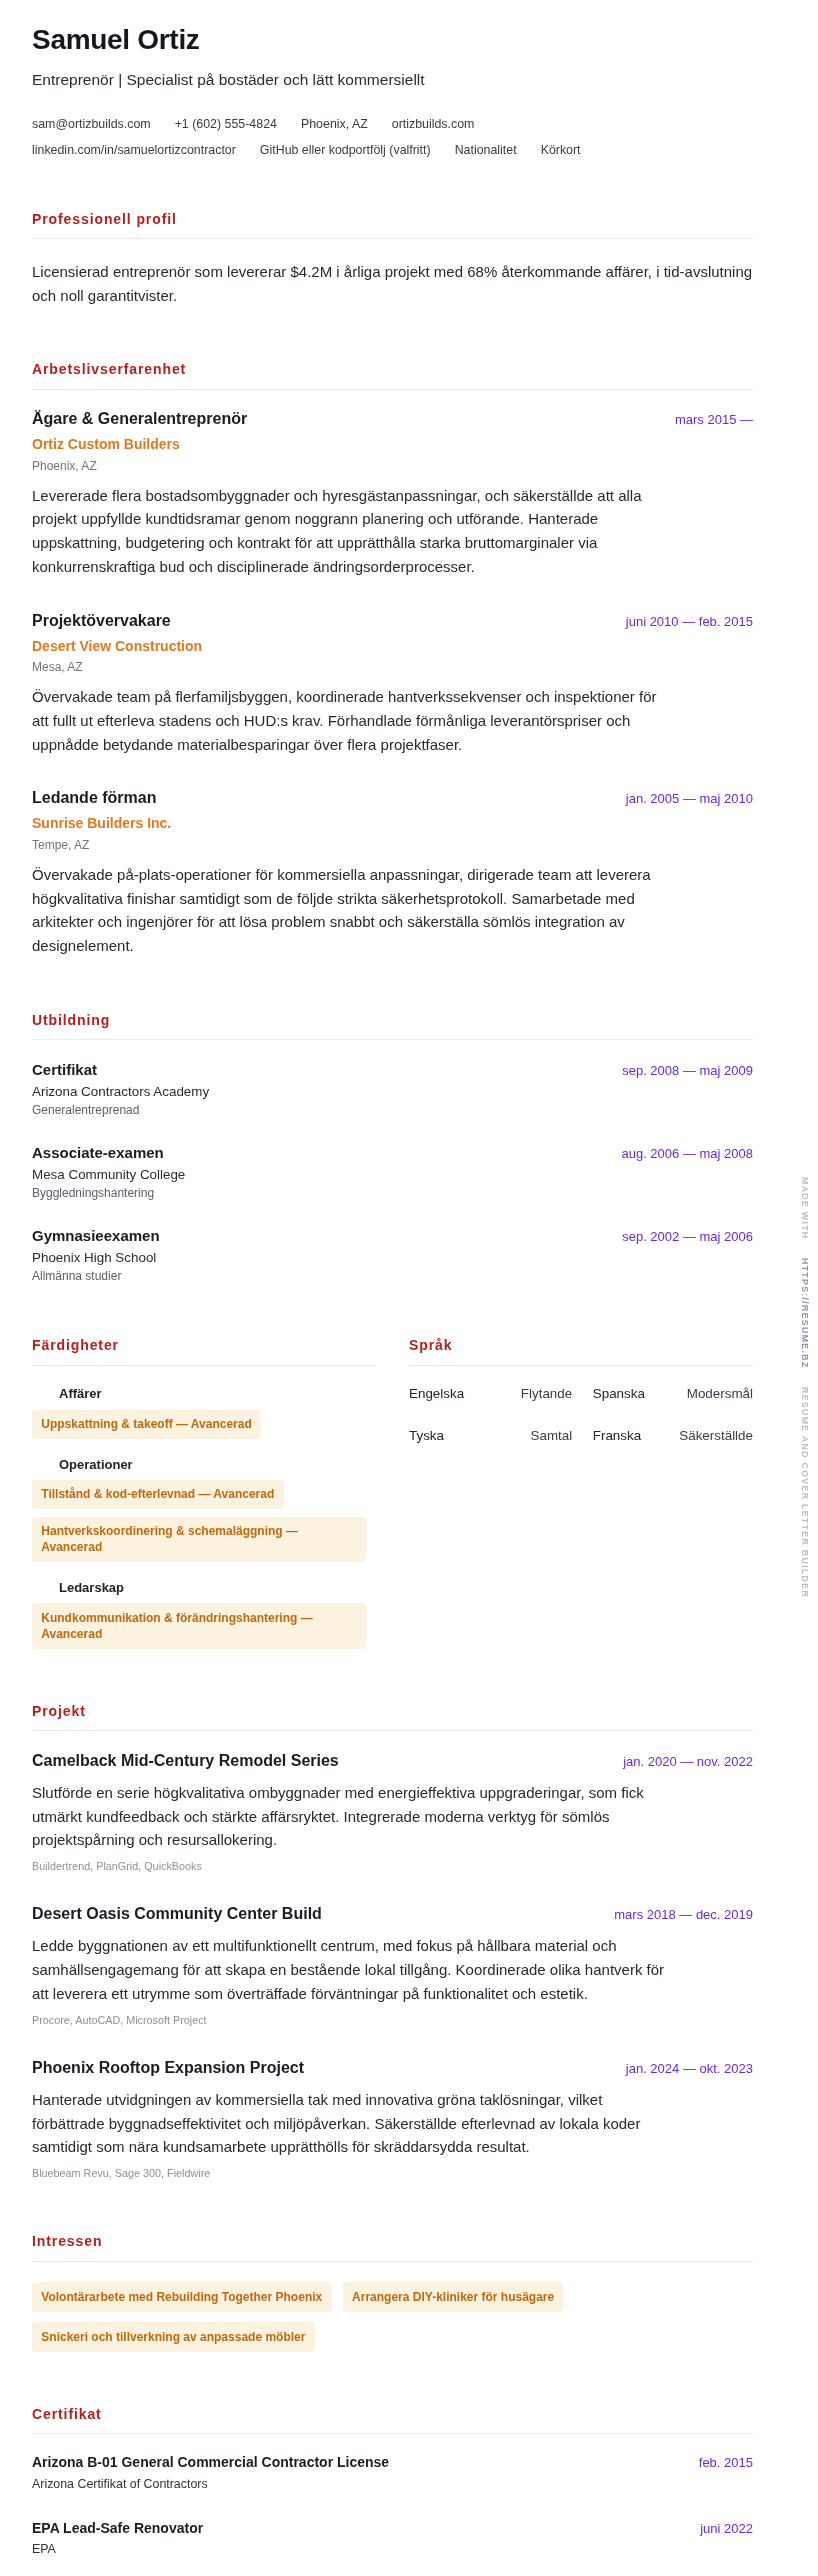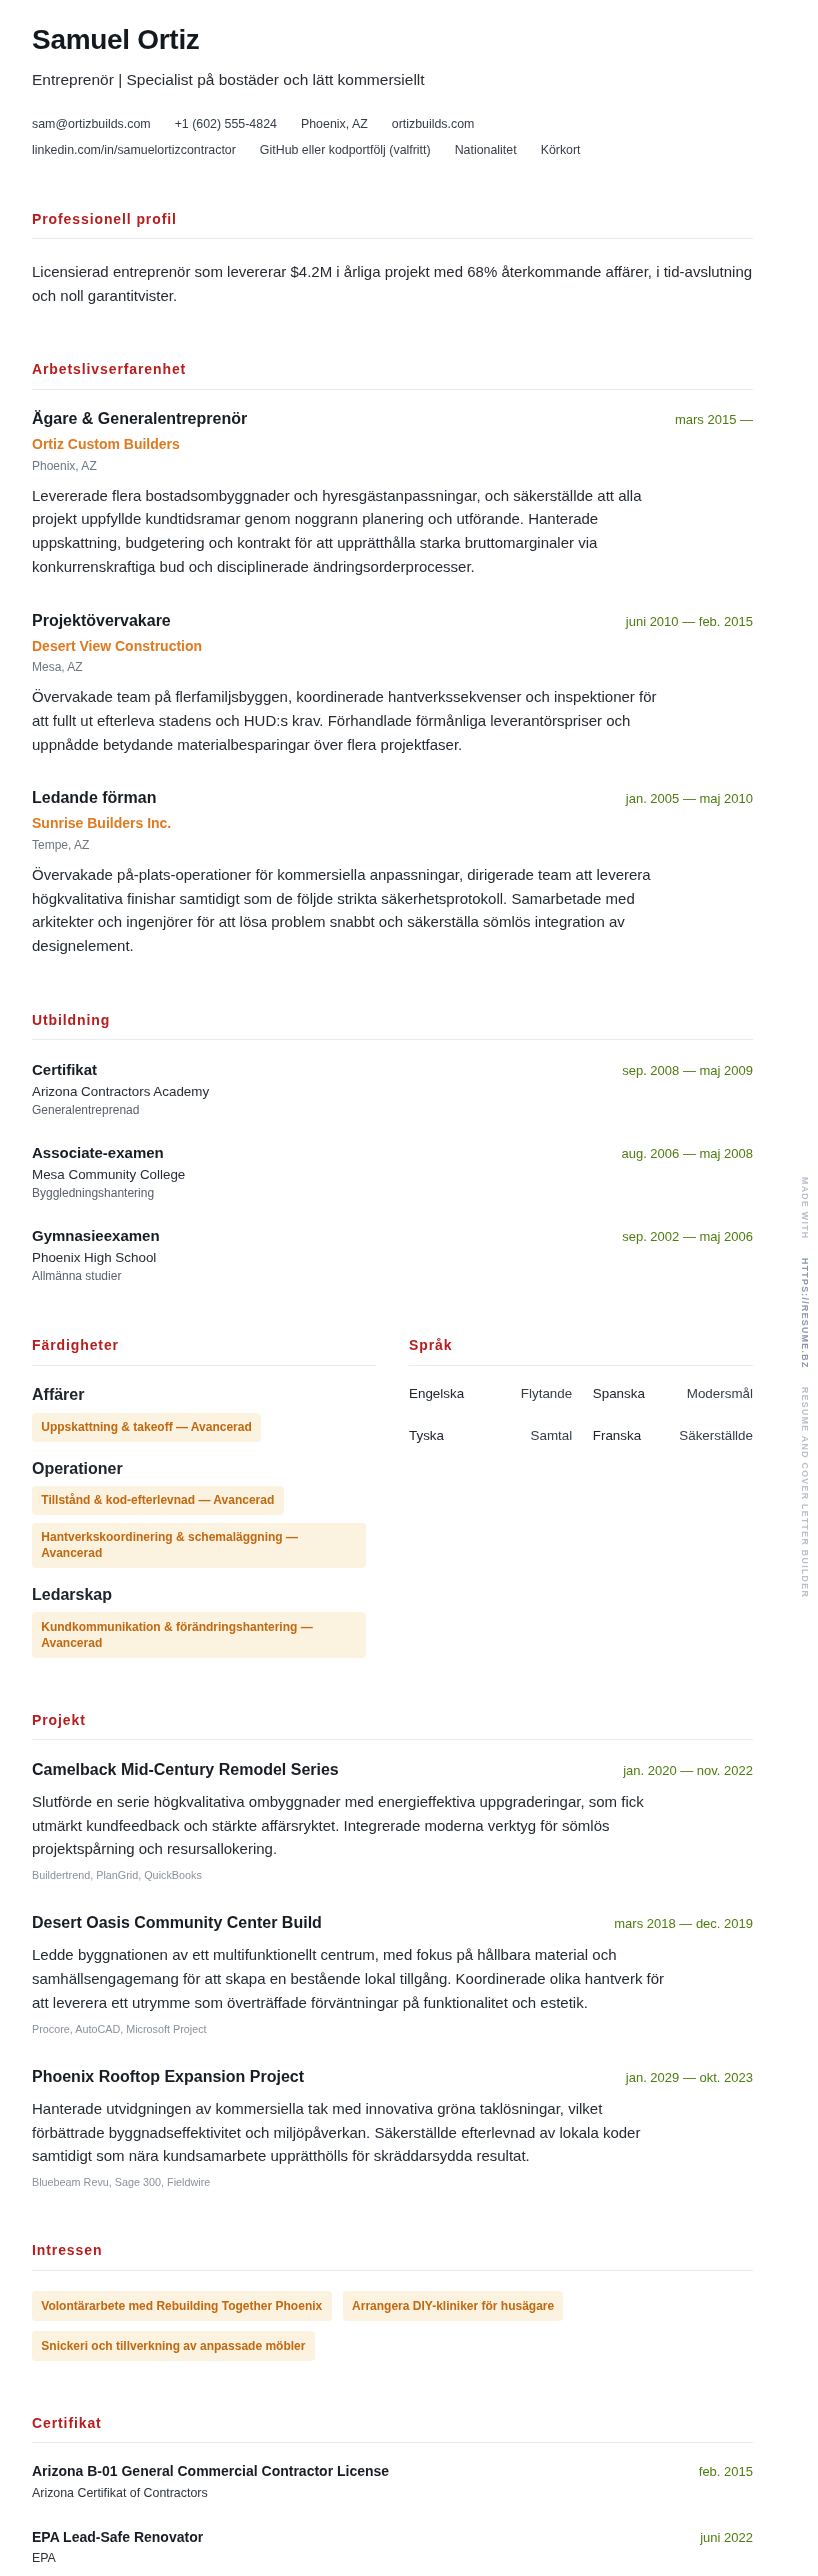--- a/index.html
+++ b/index.html
@@ -23,40 +23,40 @@
   .contact-item { white-space:nowrap; }
 
   
   section, .two-col { margin-top:54px; }
   .sec-h { font-size:14px; font-weight:700; color:#b91c1c; letter-spacing:0.9px; }
   .rule { border-top:1px solid #e9ebee; margin:11.3px 0 20.6px 0; height:0; }
   .body-text { font-size:15px; line-height:1.58; color:#252a33; }
 
   
   .entry-head { display:flex; justify-content:space-between; align-items:baseline; gap:30px; }
-  .date { font-size:13px; color:#4d7c0f; white-space:nowrap; flex-shrink:0; }
+  .date { font-size:13px; color:#6d28d9; white-space:nowrap; flex-shrink:0; }
 
   .job + .job, .project + .project { margin-top:33px; }
   .job-title, .proj-title { font-size:16px; font-weight:700; color:#181c24; }
   .company { margin-top:8.2px; font-size:14px; font-weight:600; color:#e0791f; }
   .location { margin-top:6.2px; font-size:12px; color:#6f7680; }
   .desc { margin-top:11.3px; font-size:15px; line-height:1.58; color:#252a33; max-width:636px; }
 
   
   .edu + .edu { margin-top:27px; }
   .edu-degree { font-size:15px; font-weight:700; color:#181c24; }
   .edu-school { margin-top:6.2px; font-size:13.4px; color:#272c35; }
   .edu-field  { margin-top:4.1px;  font-size:12px; color:#59606c; }
 
   
   .two-col { display:grid; grid-template-columns:1fr 1fr; column-gap:33px; }
   .two-col section { margin-top:0; }
 
   .skill-group + .skill-group { margin-top:17.5px; }
-  .skill-label { font-size:16px; font-weight:700; color:#20242c; margin-bottom:8.2px; }
+  .skill-label { font-size:13px; font-weight:700; color:#20242c; margin-bottom:8.2px;margin-left:27px; }
   .pill-row + .pill-row { margin-top:7.2px; }
   .pill {
     display:inline-block;
     background:#fcf2e0;
     color:#c2680f;
     font-size:12px;
     font-weight:600;
     line-height:1.35;
     padding:6.7px 9.3px;
     border-radius:4.1px;
@@ -264,21 +264,21 @@
         <h3 class="proj-title">Desert Oasis Community Center Build</h3>
         <span class="date">mars 2018 — dec. 2019</span>
       </div>
       <p class="desc">Ledde byggnationen av ett multifunktionellt centrum, med fokus på hållbara material och samhällsengagemang för att skapa en bestående lokal tillgång. Koordinerade olika hantverk för att leverera ett utrymme som överträffade förväntningar på funktionalitet och estetik.</p>
       <div class="proj-tools">Procore, AutoCAD, Microsoft Project</div>
     </article>
 
     <article class="project">
       <div class="entry-head">
         <h3 class="proj-title">Phoenix Rooftop Expansion Project</h3>
-        <span class="date">jan. 2029 — okt. 2023</span>
+        <span class="date">jan. 2024 — okt. 2023</span>
       </div>
       <p class="desc">Hanterade utvidgningen av kommersiella tak med innovativa gröna taklösningar, vilket förbättrade byggnadseffektivitet och miljöpåverkan. Säkerställde efterlevnad av lokala koder samtidigt som nära kundsamarbete upprätthölls för skräddarsydda resultat.</p>
       <div class="proj-tools">Bluebeam Revu, Sage 300, Fieldwire</div>
     </article>
   </section>
 
   <section>
     <h2 class="sec-h">Intressen</h2>
     <div class="rule"></div>
     <div class="pill-wrap">

